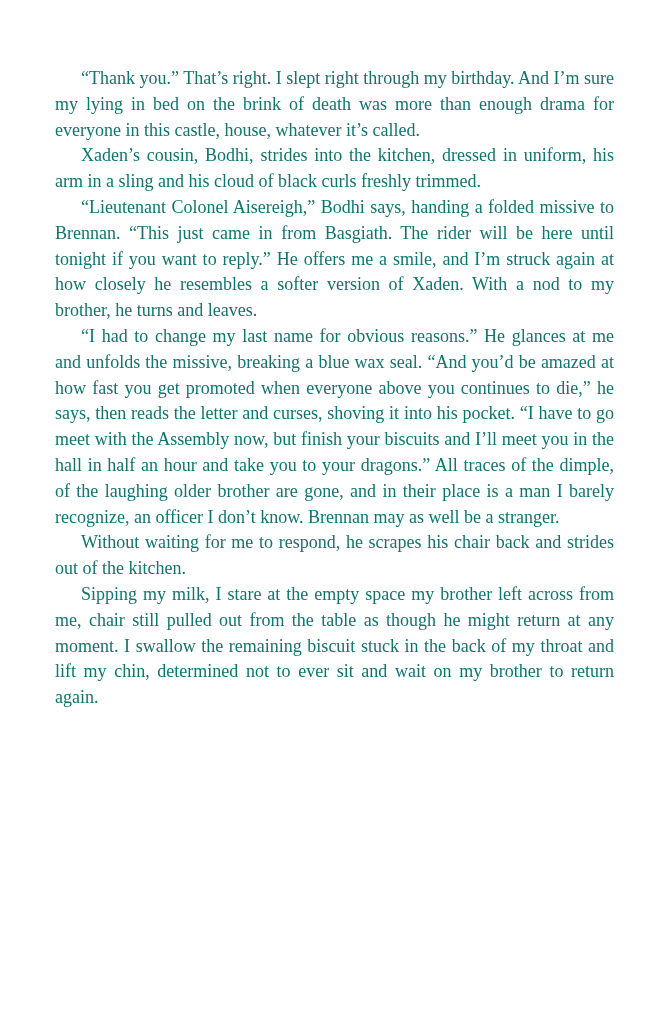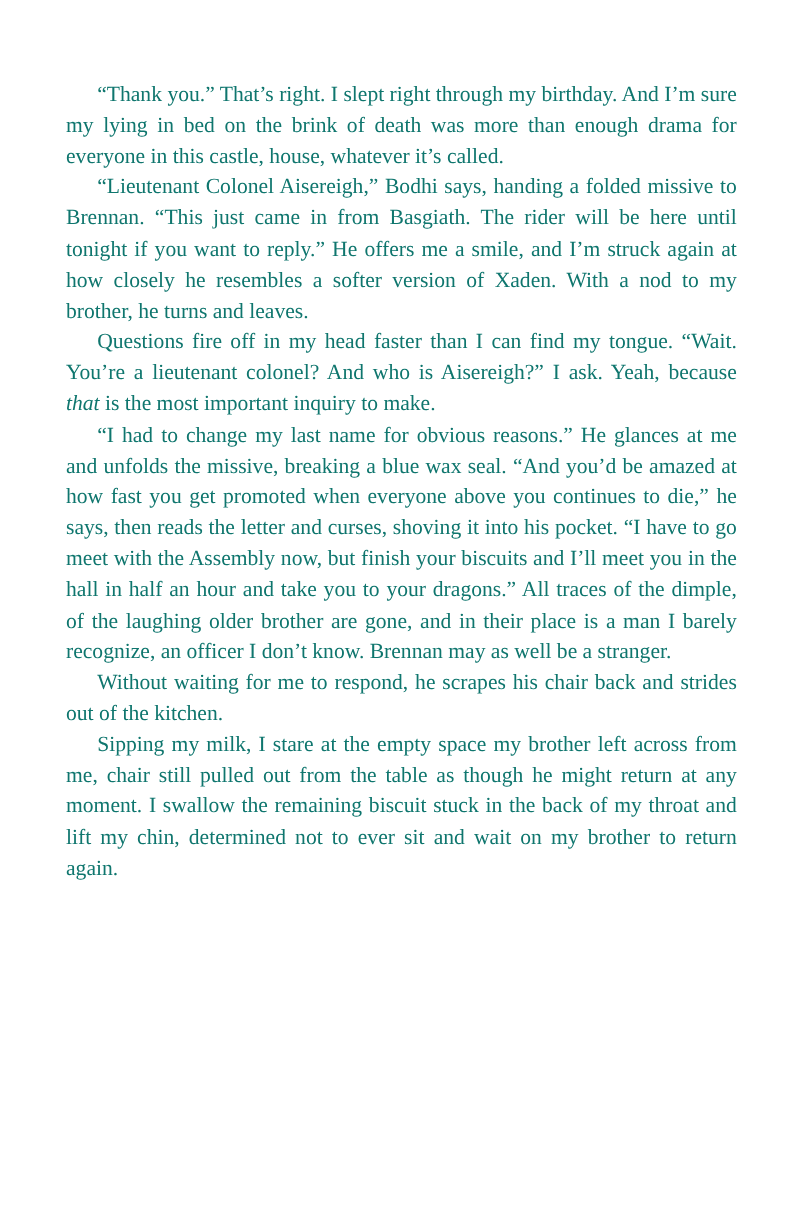--- a/index.html
+++ b/index.html
@@ -29,18 +29,18 @@
       text-align: justify;
       hyphens: none;
     }
     .para em { font-style: italic; }
   </style>
 </head>
 <body>
 
 <div class="page">
   <p class="para">“Thank you.” That’s right. I slept right through my birthday. And I’m sure my lying in bed on the brink of death was more than enough drama for everyone in this castle, house, whatever it’s called.</p>
+  <p class="para">Xaden’s cousin, Bodhi, strides into the kitchen, dressed in uniform, his arm in a sling and his cloud of black curls freshly trimmed.</p>
   <p class="para">“Lieutenant Colonel Aisereigh,” Bodhi says, handing a folded missive to Brennan. “This just came in from Basgiath. The rider will be here until tonight if you want to reply.” He offers me a smile, and I’m struck again at how closely he resembles a softer version of Xaden. With a nod to my brother, he turns and leaves.</p>
-  <p class="para"><span>Questions fire off in my head faster than I can find my tongue. “Wait. You’re a lieutenant colonel? And who is Aisereigh?” I ask. Yeah, because </span><em>that</em><span> is the most important inquiry to make.</span></p>
   <p class="para">“I had to change my last name for obvious reasons.” He glances at me and unfolds the missive, breaking a blue wax seal. “And you’d be amazed at how fast you get promoted when everyone above you continues to die,” he says, then reads the letter and curses, shoving it into his pocket. “I have to go meet with the Assembly now, but finish your biscuits and I’ll meet you in the hall in half an hour and take you to your dragons.” All traces of the dimple, of the laughing older brother are gone, and in their place is a man I barely recognize, an officer I don’t know. Brennan may as well be a stranger.</p>
   <p class="para">Without waiting for me to respond, he scrapes his chair back and strides out of the kitchen.</p>
   <p class="para">Sipping my milk, I stare at the empty space my brother left across from me, chair still pulled out from the table as though he might return at any moment. I swallow the remaining biscuit stuck in the back of my throat and lift my chin, determined not to ever sit and wait on my brother to return again.</p>
 </div>
 
 </body></html>

